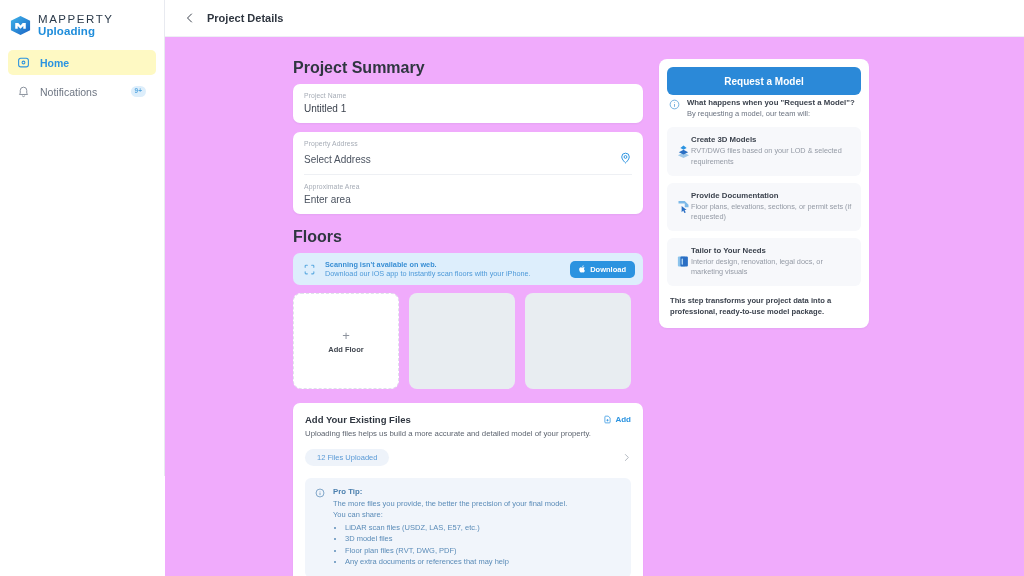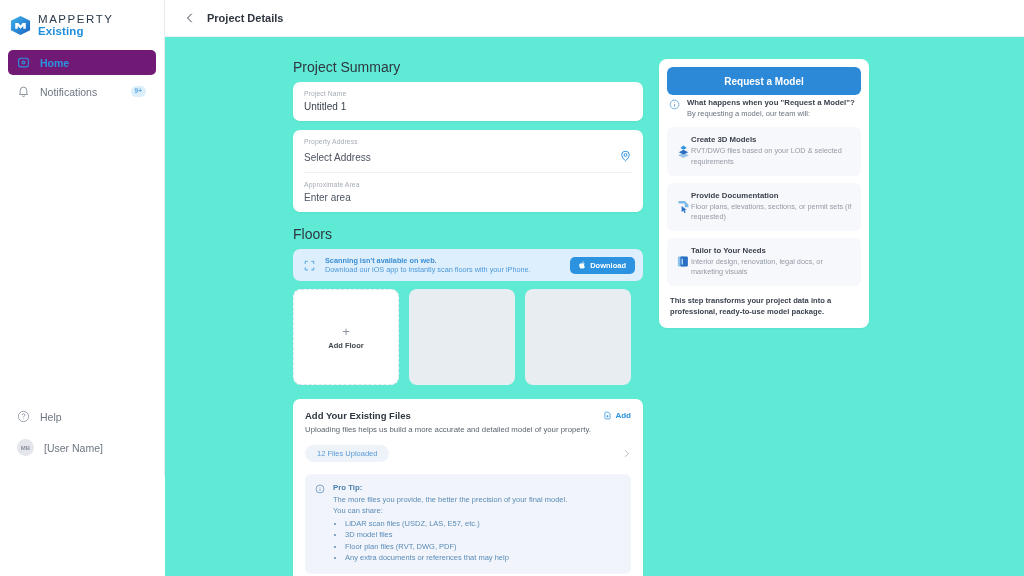--- a/index.html
+++ b/index.html
@@ -33,55 +33,55 @@
     font-size: 11.5px; font-weight: 700; color: #1f8ddb;
     letter-spacing: .1px;
   }
   .nav { margin-top: 10px; padding: 0 8px; }
   .nav-item {
     display: flex; align-items: center; gap: 10px;
     height: 25px; padding: 0 9px; border-radius: 5px;
     font-size: 10.5px; color: #6e7683; cursor: pointer;
     margin-bottom: 4px; position: relative;
   }
-  .nav-item.active { background: #701a75; color: #2b93e0; font-weight: 600; }
+  .nav-item.active { background: #fef9c3; color: #2b93e0; font-weight: 600; }
   .nav-item .ico { width: 13px; height: 13px; flex: 0 0 13px; display:block; }
   .badge {
     position: absolute; right: 10px;
     background: #ddeefb; color: #5aa9e0;
     font-size: 6.5px; font-weight: 700;
     border-radius: 8px; padding: 2px 4px; line-height: 1;
   }
   .sidebar-bottom { margin-top: auto; padding: 0 8px 12px 8px; }
   .avatar {
     width: 17px; height: 17px; flex: 0 0 17px; border-radius: 50%;
     background: #e4e6eb; color: #8a919c; font-size: 6px; font-weight: 700;
     display: flex; align-items: center; justify-content: center;
     letter-spacing: .2px;
   }
 
   
-  .main { flex: 1; height: 576px; display: flex; flex-direction: column; background: #5eead4; }
+  .main { flex: 1; height: 576px; display: flex; flex-direction: column; background: #f0abfc; }
   .topbar {
     height: 37px; background: #ffffff; flex: 0 0 37px;
     display: flex; align-items: center; gap: 11px;
     padding-left: 19px; border-bottom: 1px solid #eef0f4;
   }
   .back-btn { width: 12px; height: 12px; cursor: pointer; display:block; }
   .topbar-title { font-size: 11px; font-weight: 600; color: #2f3640; }
 
   .content {
     flex: 1; display: flex; gap: 16px;
     padding: 22px 30px 0 128px; overflow: hidden;
   }
   .col-left { width: 350px; flex: 0 0 350px; }
   .col-right { width: 210px; flex: 0 0 210px; }
 
   .section-title {
-    font-size: 14px; font-weight: 400; color: #2f3640;
+    font-size: 16px; font-weight: 700; color: #2f3640;
     margin-bottom: 7px;
   }
   .card {
     background: #ffffff; border-radius: 7px;
     box-shadow: 0 1px 2px rgba(25,40,70,.05);
   }
   .field { padding: 8px 11px 9px 11px; }
   .field-label { font-size: 6.8px; color: #a6acb6; margin-bottom: 4px; letter-spacing: .1px; }
   .field-value { font-size: 10px; color: #4b5360; }
   .field-value.filled { color: #3c434e; }
@@ -190,21 +190,21 @@
             <linearGradient id="lg" x1="0" y1="0" x2="1" y2="1">
           <stop offset="0" stop-color="#3fb4ea"></stop>
               <stop offset="1" stop-color="#1a63c4"></stop>
         </linearGradient>
           </defs>
         <path d="M12 2 22 7v10l-10 5L2 17V7z" fill="url(#lg)"></path>
         <path d="M6.5 9.5h3.2l2.3 2.6 2.3-2.6h3.2v6h-2.6v-3l-2.9 3-2.9-3v3H6.5z" fill="#fff"></path>
       </svg>
       <div class="logo-text">
         <div class="logo-top">MAPPERTY</div>
-        <div class="logo-sub">Existing</div>
+        <div class="logo-sub">Uploading</div>
       </div>
     </div>
 
     <nav class="nav">
       <div class="nav-item active">
         <svg class="ico" viewBox="0 0 24 24" fill="none" stroke="#2b93e0" stroke-width="2">
           <rect x="3" y="4" width="18" height="16" rx="4"></rect>
             <circle cx="12" cy="12" r="2.6"></circle>
         </svg>
         <span>Home</span>
@@ -212,34 +212,20 @@
       <div class="nav-item">
         <svg class="ico" viewBox="0 0 24 24" fill="none" stroke="#8a919c" stroke-width="1.8">
           <path d="M18 15V10a6 6 0 1 0-12 0v5l-1.5 2.5h15z"></path>
             <path d="M10 19.5a2 2 0 0 0 4 0"></path>
         </svg>
         <span>Notifications</span>
         <span class="badge">9+</span>
       </div>
     </nav>
 
-    <div class="sidebar-bottom">
-      <div class="nav-item">
-        <svg class="ico" viewBox="0 0 24 24" fill="none" stroke="#9aa0ab" stroke-width="1.8">
-          <circle cx="12" cy="12" r="9.5"></circle>
-            <path d="M9.6 9.3a2.5 2.5 0 1 1 3.2 2.4c-.6.2-.8.7-.8 1.3v.5"></path>
-            <circle cx="12" cy="16.8" r=".9" fill="#9aa0ab" stroke="none"></circle>
-        </svg>
-        <span>Help</span>
-      </div>
-      <div class="nav-item" style="margin-top:6px;">
-        <div class="avatar">MB</div>
-        <span>[User Name]</span>
-      </div>
-    </div>
   </aside>
 
   <section class="main">
 
     <header class="topbar">
       <svg class="back-btn" viewBox="0 0 24 24" fill="none" stroke="#3c434e" stroke-width="2" stroke-linecap="round" stroke-linejoin="round">
         <polyline points="15,4 7,12 15,20"></polyline>
       </svg>
       <span class="topbar-title">Project Details</span>
     </header>

